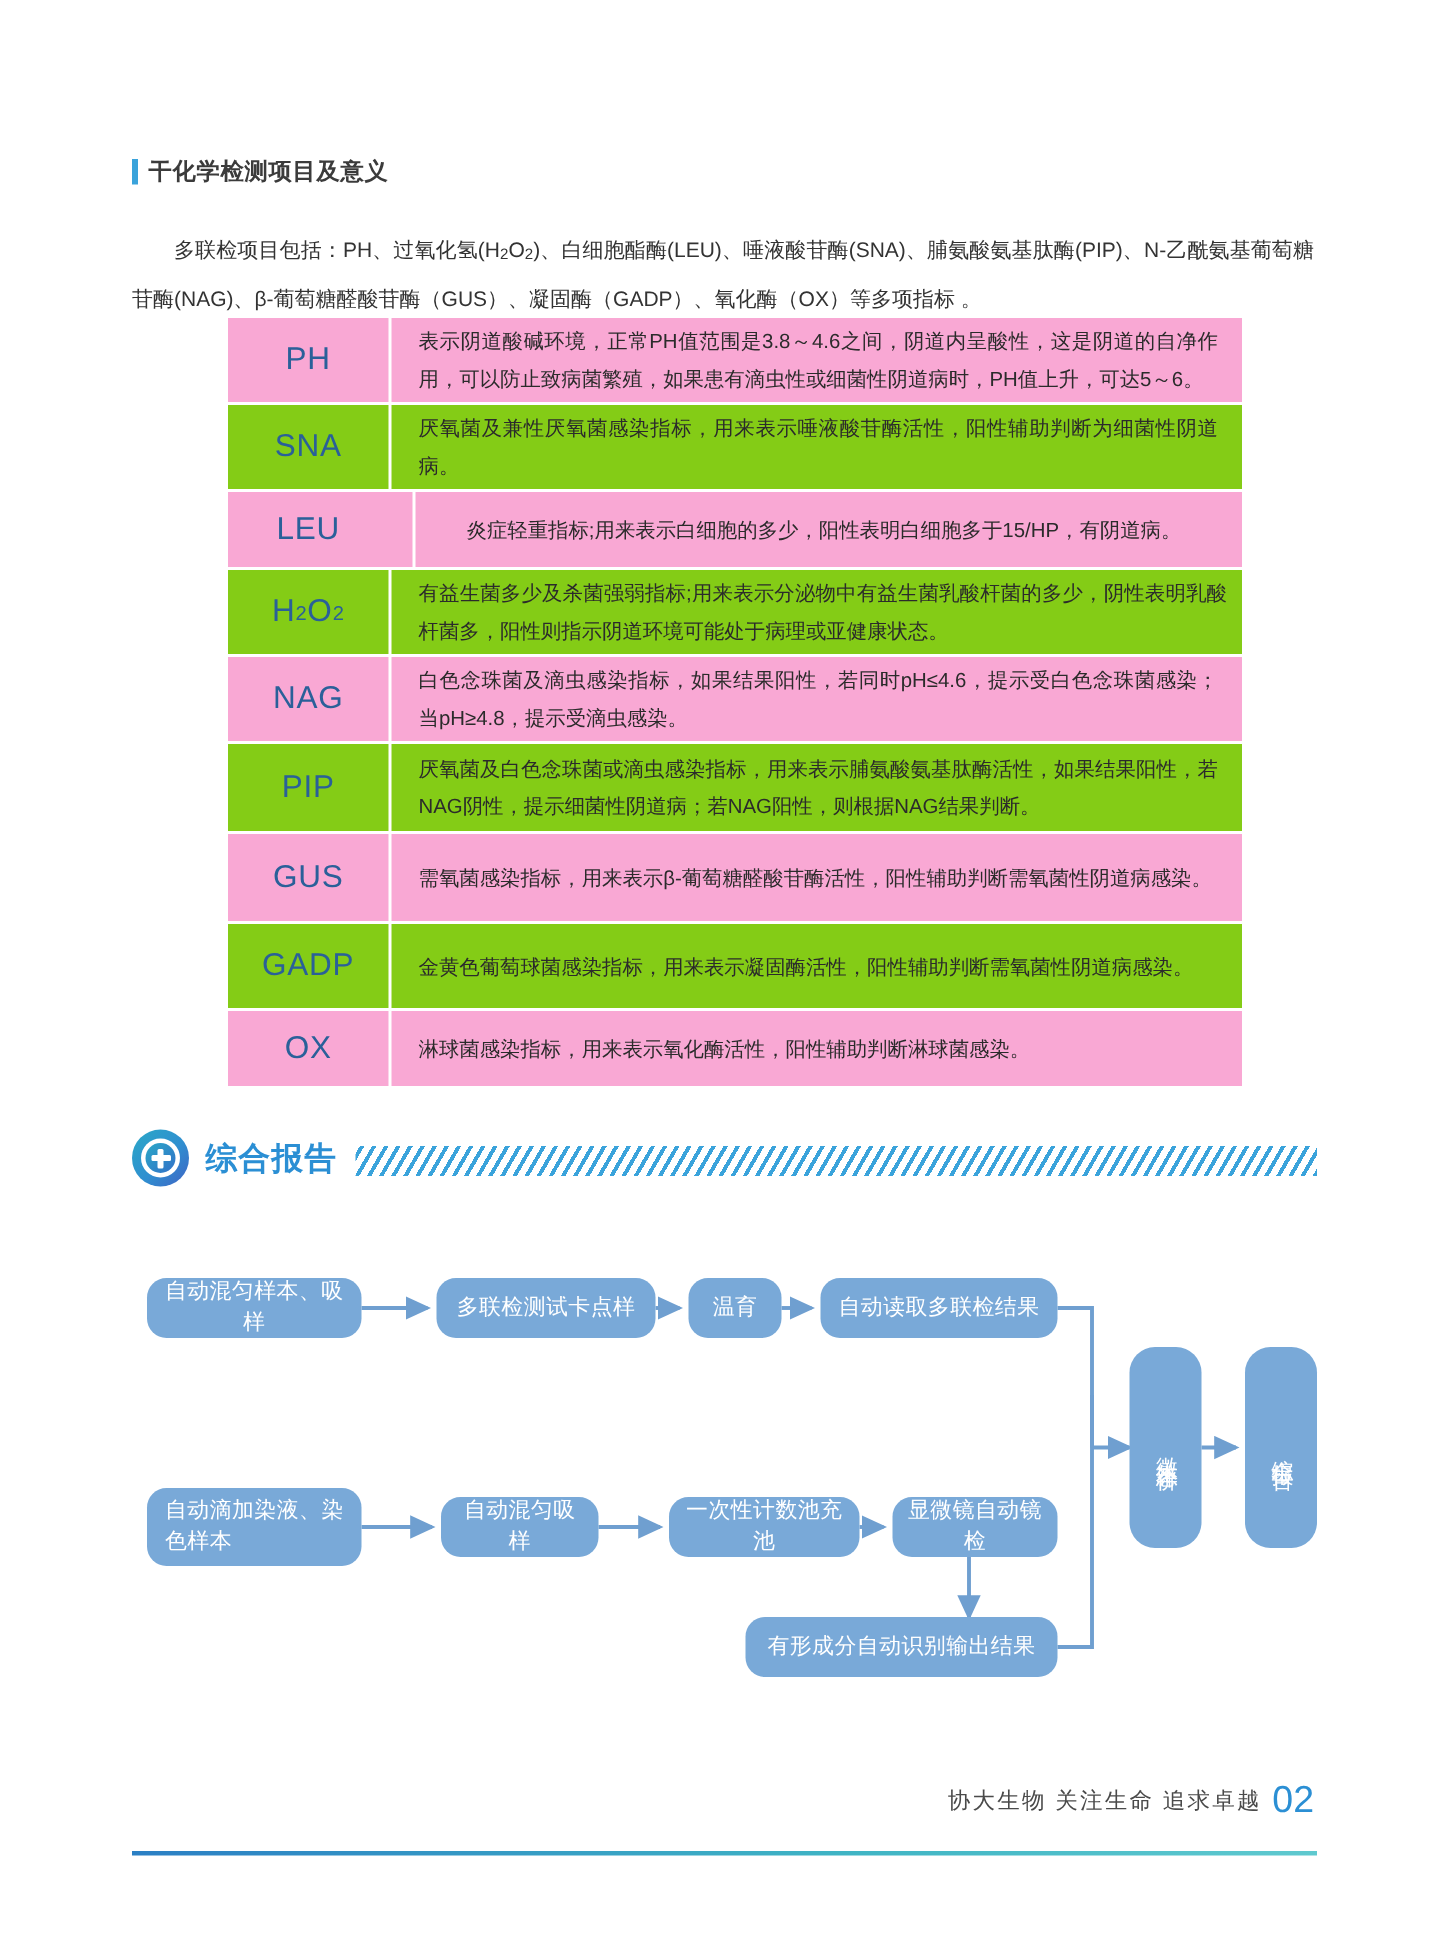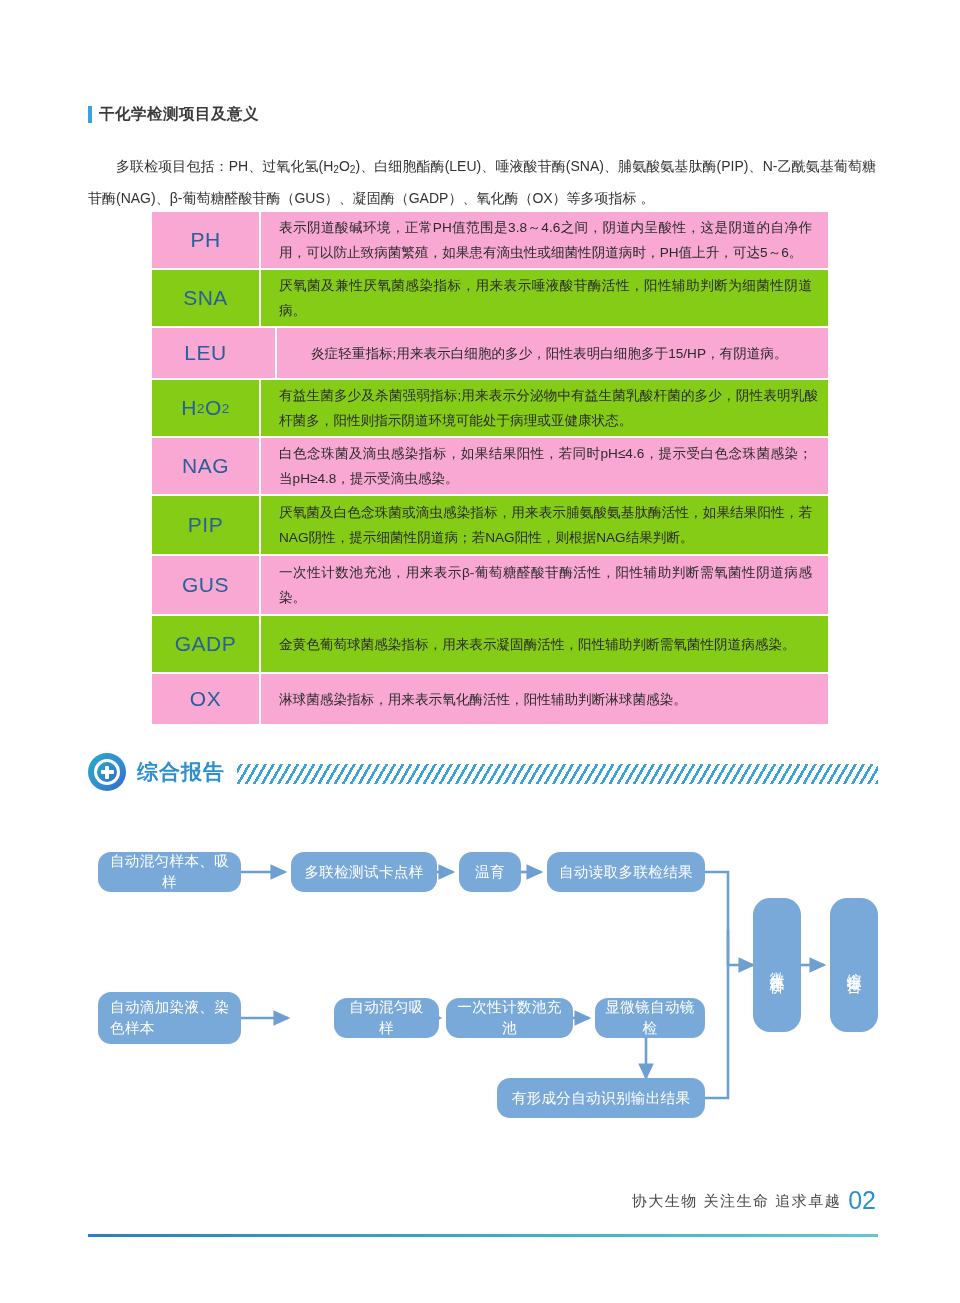--- a/index.html
+++ b/index.html
@@ -266,21 +266,21 @@
       <div class="tbl-desc">白色念珠菌及滴虫感染指标，如果结果阳性，若同时pH≤4.6，提示受白色念珠菌感染；当pH≥4.8，提示受滴虫感染。</div>
     </div>
     <div class="tbl-row even" style="height: 58px;">
       <div class="tbl-code">PIP</div>
       <div class="tbl-sep"></div>
       <div class="tbl-desc">厌氧菌及白色念珠菌或滴虫感染指标，用来表示脯氨酸氨基肽酶活性，如果结果阳性，若NAG阴性，提示细菌性阴道病；若NAG阳性，则根据NAG结果判断。</div>
     </div>
     <div class="tbl-row odd" style="height: 58px;">
       <div class="tbl-code">GUS</div>
       <div class="tbl-sep"></div>
-      <div class="tbl-desc">一次性计数池充池，用来表示β-葡萄糖醛酸苷酶活性，阳性辅助判断需氧菌性阴道病感染。</div>
+      <div class="tbl-desc">需氧菌感染指标，用来表示β-葡萄糖醛酸苷酶活性，阳性辅助判断需氧菌性阴道病感染。</div>
     </div>
     <div class="tbl-row even" style="height: 56px;">
       <div class="tbl-code">GADP</div>
       <div class="tbl-sep"></div>
       <div class="tbl-desc">金黄色葡萄球菌感染指标，用来表示凝固酶活性，阳性辅助判断需氧菌性阴道病感染。</div>
     </div>
     <div class="tbl-row odd" style="height: 50px;">
       <div class="tbl-code">OX</div>
       <div class="tbl-sep"></div>
       <div class="tbl-desc">淋球菌感染指标，用来表示氧化酶活性，阳性辅助判断淋球菌感染。</div>
@@ -324,21 +324,21 @@
     <line x1="728" y1="100" x2="728" y2="135" stroke="#6f9fd0" stroke-width="2.6"></line>
 
     <line x1="801" y1="135" x2="824" y2="135" stroke="#6f9fd0" stroke-width="2.6" marker-end="url(#ah)"></line>
   </svg>
 
   <div class="node" id="n1" style="left: 98px; top: 22px; width: 143px; height: 40px;">自动混匀样本、吸样</div>
   <div class="node" id="n2" style="left: 291px; top: 22px; width: 146px; height: 40px;">多联检测试卡点样</div>
   <div class="node" id="n3" style="left: 459px; top: 22px; width: 62px; height: 40px; text-align: center;">温育</div>
   <div class="node" id="n4" style="left: 547px; top: 22px; width: 158px; height: 40px;">自动读取多联检结果</div>
   <div class="node left-al" id="n5" style="left: 98px; top: 162px; width: 143px; height: 52px;">自动滴加染液、染色样本</div>
-  <div class="node" id="n6" style="left: 294px; top: 168px; width: 105px; height: 40px; margin-left: 40px;">自动混匀吸样</div>
+  <div class="node" id="n6" style="left: 294px; top: 168px; width: 105px; height: 40px;">自动混匀吸样</div>
   <div class="node" id="n7" style="left: 446px; top: 168px; width: 127px; height: 40px;">一次性计数池充池</div>
   <div class="node" id="n8" style="left: 595px; top: 168px; width: 110px; height: 40px;">显微镜自动镜检</div>
   <div class="node" id="n9" style="left: 497px; top: 248px; width: 208px; height: 40px;">有形成分自动识别输出结果</div>
   <div class="node vert" id="n10" style="left: 753px; top: 68px; width: 48px; height: 134px;">微生态评价</div>
   <div class="node vert" id="n11" style="left: 830px; top: 68px; width: 48px; height: 134px;">综合报告</div>
 </div>
 
 <div class="footer">
   <div class="footer-text"><span>协大生物  关注生命  追求卓越</span><span class="footer-page">02</span></div>
   <div class="footer-rule"></div>

